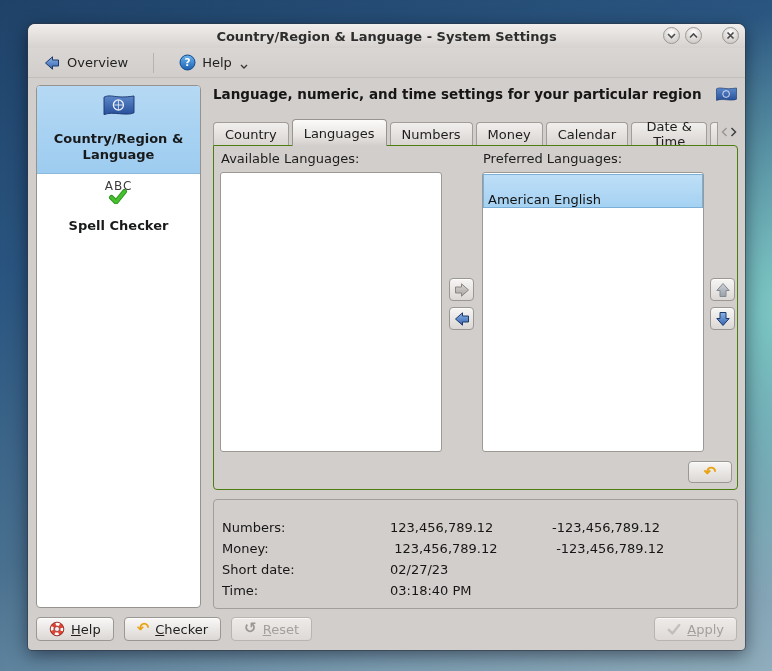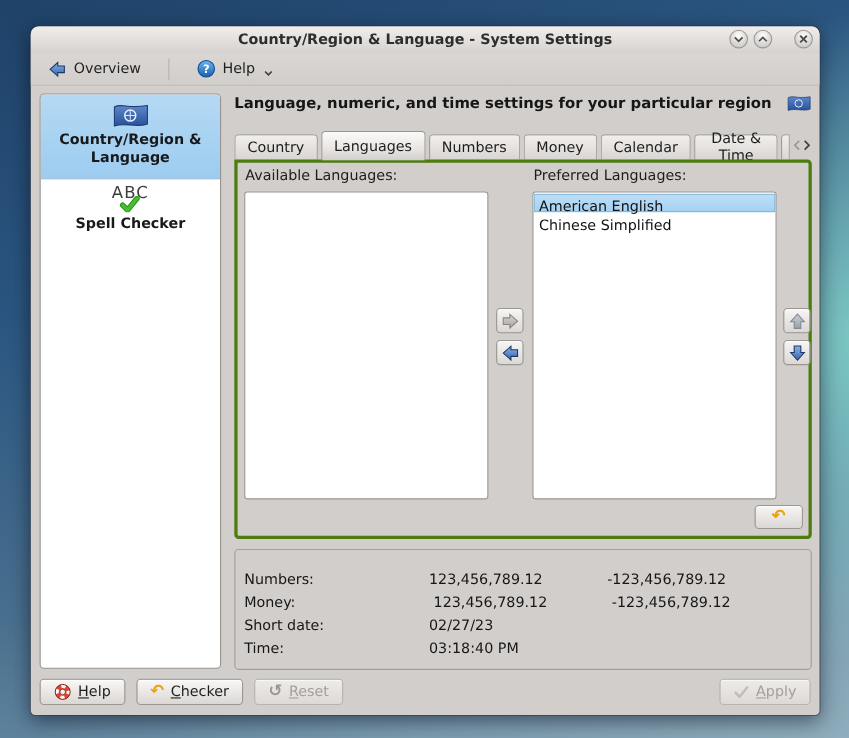--- a/index.html
+++ b/index.html
@@ -52,28 +52,28 @@
   .tool-sep { width:1px; height:20px; background:#b7b3af; margin:0 6px; }
   .caret { margin-top:8px; margin-left:2px; }
 
   
   .sidebar {
     position:absolute; left:8px; top:61px; width:165px; height:523px;
     background:#ffffff; border:1px solid #96928e; border-radius:4px; overflow:hidden;
   }
   .side-item {
     display:flex; flex-direction:column; align-items:center; text-align:center;
-    padding:7px 6px 9px; gap:3px; cursor:default;
+    padding:7px 6px 9px; gap:14px; cursor:default;
   }
   .side-item.selected {
     background:linear-gradient(#b5d9f4,#9dccf0);
     border-bottom:1px solid #8cb8da;
   }
   .side-label { font-weight:bold; font-size:13px; color:#17191a; line-height:1.25; }
-  .abc-text { font-size:15px; color:#3c3c3c; letter-spacing:1px; line-height:11px; }
+  .abc-text { font-size:12px; color:#3c3c3c; letter-spacing:1px; line-height:11px; }
   .spell-icon { display:flex; flex-direction:column; align-items:center; }
 
   
   .main-header {
     position:absolute; left:185px; top:62px; width:525px;
     display:flex; align-items:center; justify-content:space-between;
   }
   .main-header-text { font-weight:bold; font-size:13.5px; color:#161616; }
 
   
@@ -95,34 +95,34 @@
   }
   .tab-sliver { width:11px; padding:0; margin-right:2px; border-radius:4px 0 0 0; }
   .tab-scroll {
     width:14px; height:20px; background:transparent; border:none; padding:0;
     display:flex; align-items:center; justify-content:center; margin-bottom:3px;
   }
 
   
   .tab-frame {
     position:absolute; left:185px; top:121px; width:525px; height:345px;
-    border:3px solid #4d7c0f; border-radius:0 4px 4px 4px;
+    border:1px solid #4d7c0f; border-radius:0 4px 4px 4px;
     background:#d2cecb; z-index:2;
   }
   .list-label { position:absolute; top:5px; font-size:13px; color:#1c1c1c; }
   .list-label.avail { left:7px; }
   .list-label.pref  { left:269px; }
   .listbox {
     position:absolute; top:26px; width:222px; height:280px;
     background:#ffffff; border:1px solid #9c9894; border-radius:3px;
     overflow:hidden; padding-top:1px;
   }
   .listbox.avail { left:6px; }
   .listbox.pref  { left:268px; }
-  .list-item { font-size:13px; padding:4px 5px; height:17px; line-height:17px; color:#111; }
+  .list-item { font-size:13px; padding:17px 5px; height:17px; line-height:17px; color:#111; }
   .list-item.selected {
     background:linear-gradient(#bfdff7,#a4d1f2);
     box-shadow: inset 0 0 0 1px #7ab0d8;
   }
 
   .sqbtn {
     position:absolute; width:25px; height:23px;
     border:1px solid #9b9793; border-radius:4px;
     background:linear-gradient(#f7f6f5,#dbd7d4);
     box-shadow: inset 0 1px 0 rgba(255,255,255,.7);
@@ -299,21 +299,20 @@
     </div>
 
     <div class="tab-frame">
       <span class="list-label avail">Available Languages:</span>
       <span class="list-label pref">Preferred Languages:</span>
 
       <div class="listbox avail"></div>
 
       <div class="listbox pref">
         <div class="list-item selected">American English</div>
-        <div class="list-item">Chinese Simplified</div>
       </div>
 
       <button class="sqbtn btn-move-right">
         <svg width="16" height="16" viewBox="0 0 16 16">
           <path d="M14.5 8 L7.5 1.8 L7.5 5 L1.5 5 L1.5 11 L7.5 11 L7.5 14.2 Z" fill="url(#gArrowGray)" stroke="#8a8682" stroke-width="1"></path>
         </svg>
       </button>
       <button class="sqbtn btn-move-left">
         <svg width="16" height="16" viewBox="0 0 16 16">
           <path d="M1.5 8 L8.5 1.8 L8.5 5 L14.5 5 L14.5 11 L8.5 11 L8.5 14.2 Z" fill="url(#gArrowBlue)" stroke="#1d3a66" stroke-width="1"></path>

